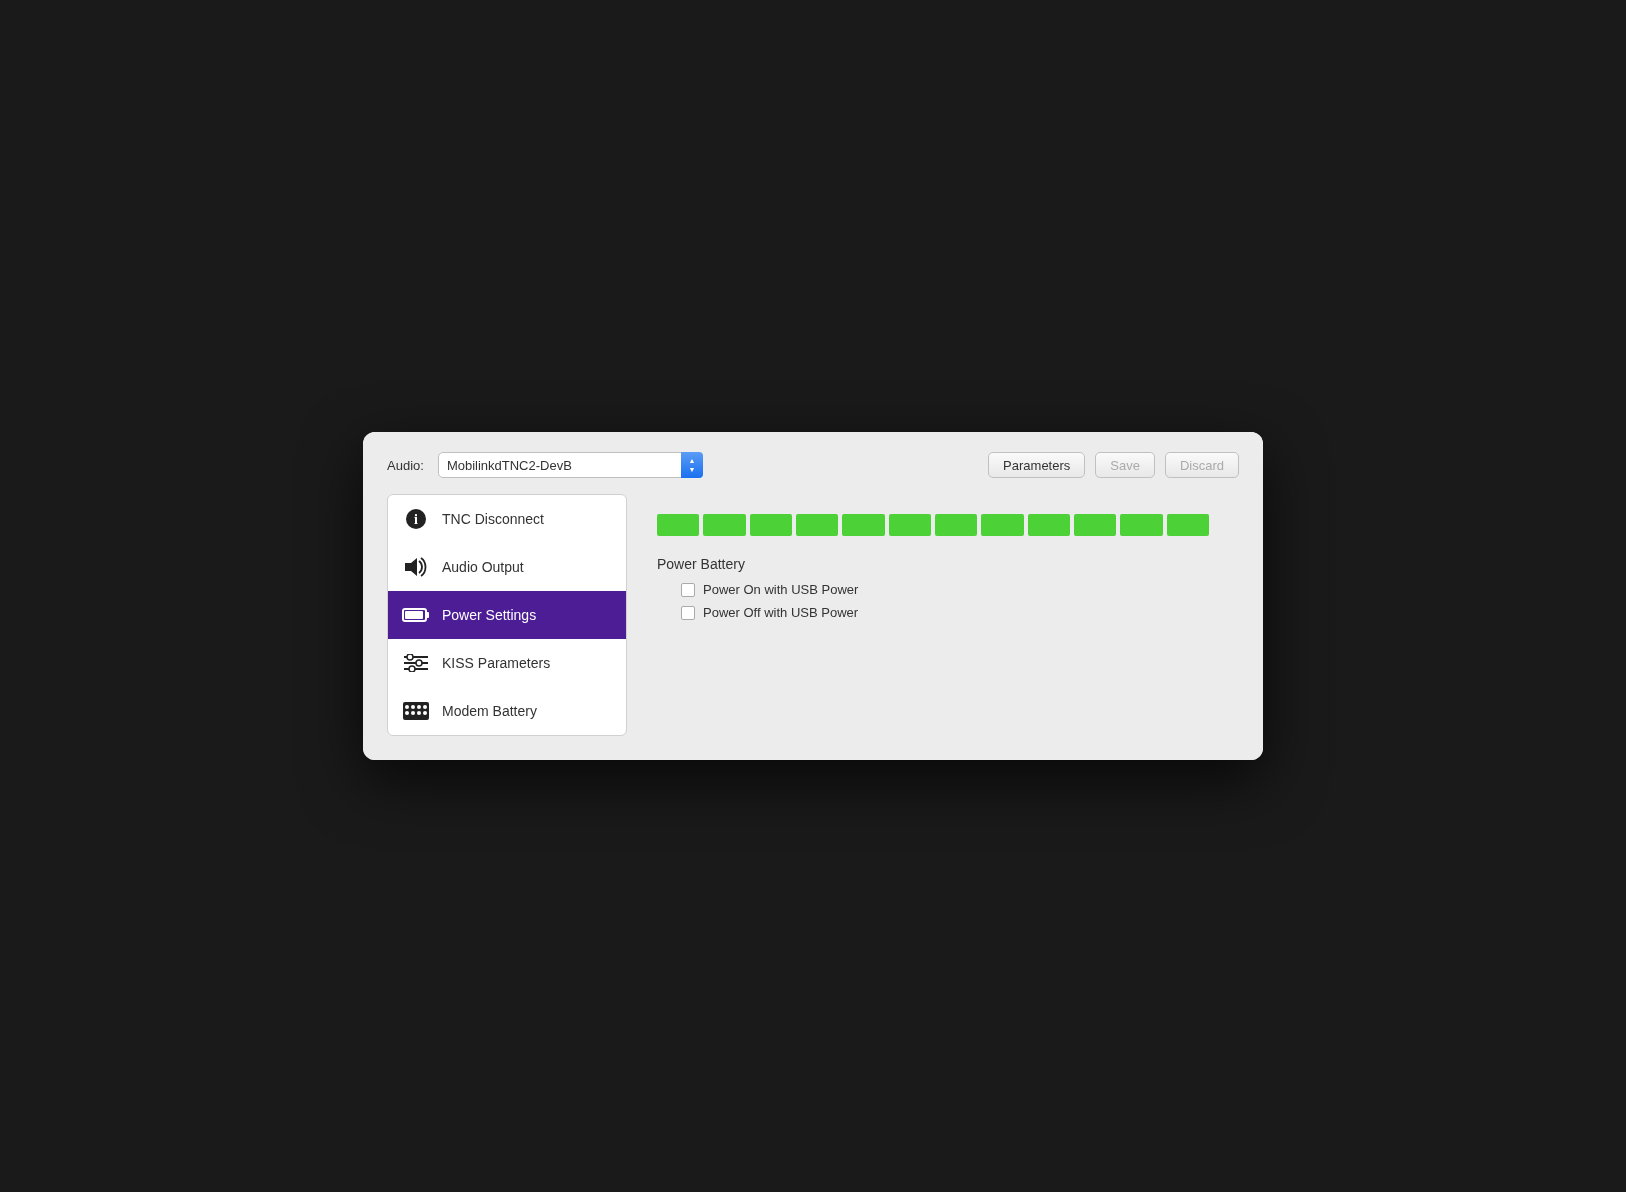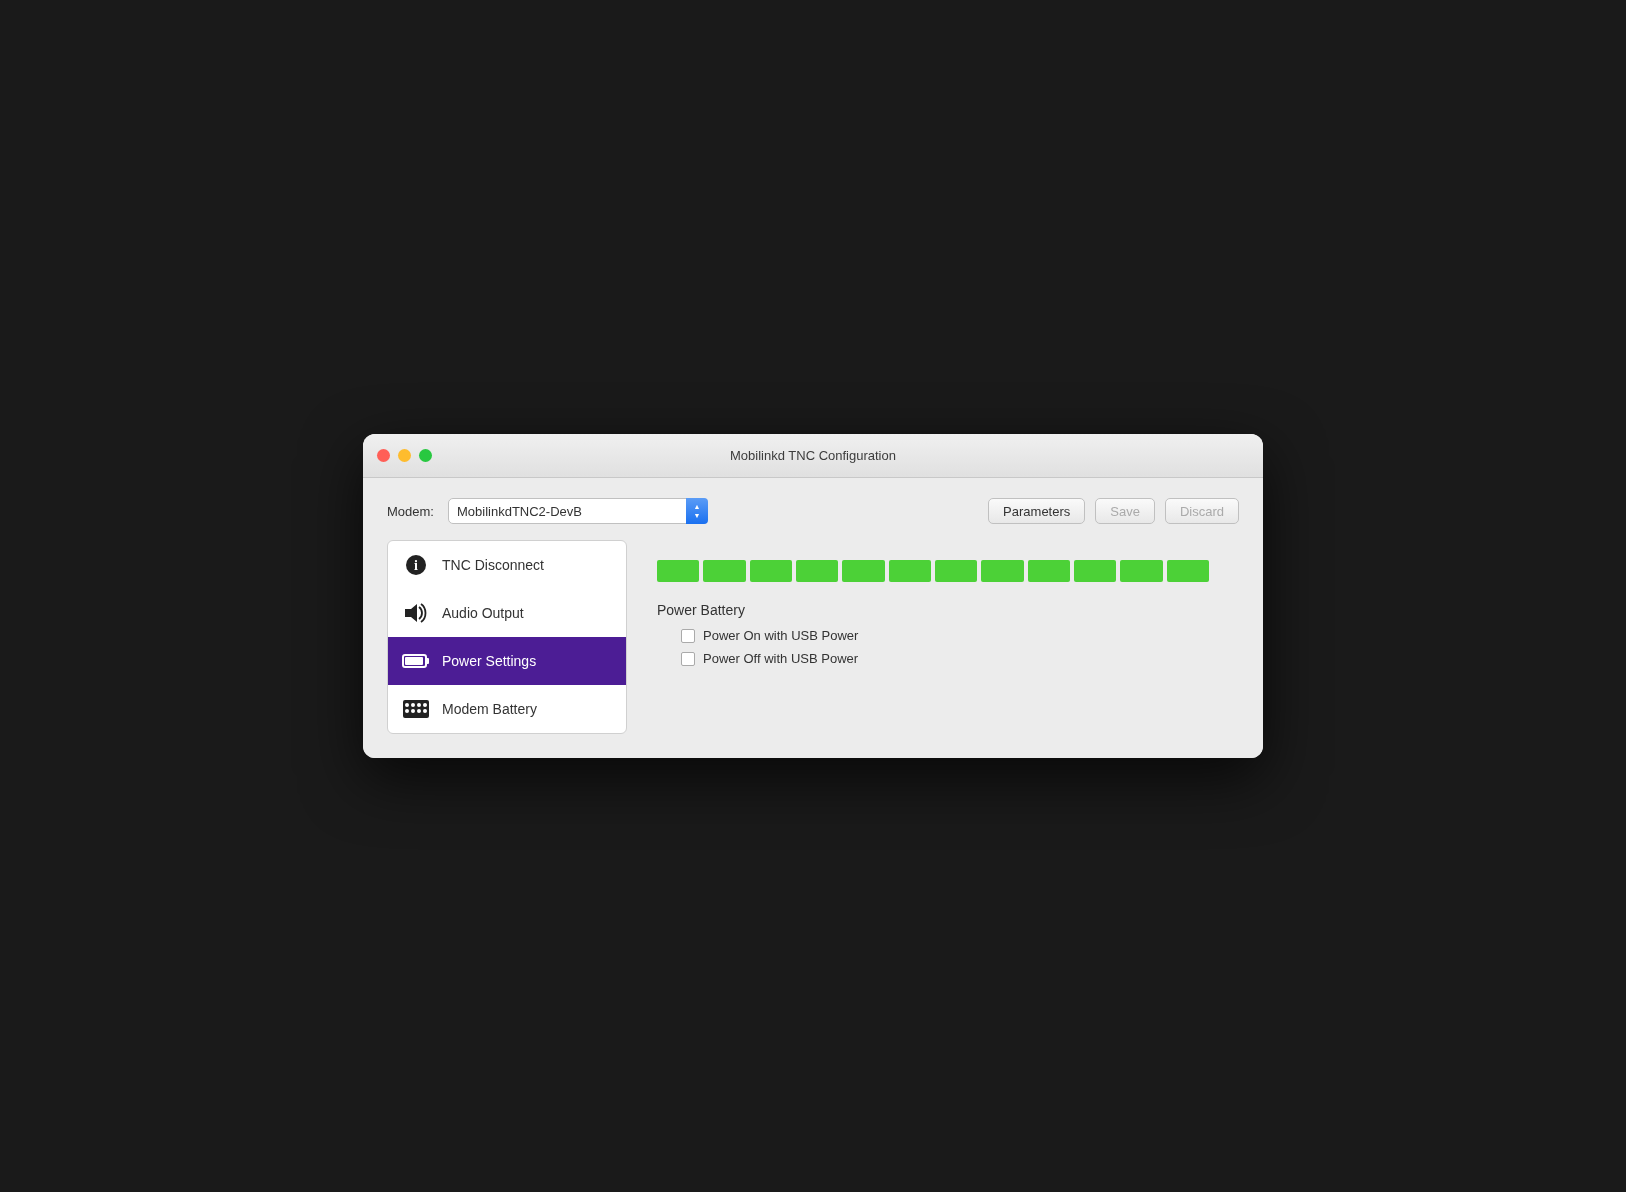--- a/index.html
+++ b/index.html
@@ -219,32 +219,24 @@
     }
     .checkbox-label {
       font-size: 13px;
       color: #333;
     }
   </style>
 </head>
 <body>
 
 <div class="window">
-  <div class="titlebar">
-    <div class="titlebar-buttons">
-      <button class="titlebar-btn btn-close"></button>
-      <button class="titlebar-btn btn-minimize"></button>
-      <button class="titlebar-btn btn-maximize"></button>
-    </div>
-    <span class="titlebar-title">Mobilinkd TNC Configuration</span>
-  </div>
 
   <div class="content">
     <div class="toolbar">
-      <span class="device-label">Modem:</span>
+      <span class="device-label">Audio:</span>
       <div class="device-select-wrapper">
         <select class="device-select">
           <option value="MobilinkdTNC2-DevB">MobilinkdTNC2-DevB</option>
         </select>
         <div class="select-arrow"></div>
       </div>
       <div class="toolbar-spacer"></div>
       <button class="toolbar-btn">Parameters</button>
       <button class="toolbar-btn disabled" disabled="">Save</button>
       <button class="toolbar-btn disabled" disabled="">Discard</button>
@@ -279,20 +271,33 @@
           <div class="sidebar-icon">
             <svg width="28" height="16" viewBox="0 0 28 16" fill="none">
               <rect x="1" y="2" width="23" height="12" rx="2" stroke="white" stroke-width="2" fill="none"></rect>
               <rect x="24" y="5" width="3" height="6" rx="1" fill="white"></rect>
               <rect x="3" y="4" width="18" height="8" rx="1" fill="white"></rect>
             </svg>
           </div>
           <span class="sidebar-item-label">Power Settings</span>
         </div>
 
+        <div class="sidebar-item">
+          <div class="sidebar-icon">
+            <svg width="24" height="18" viewBox="0 0 24 18" fill="none">
+              <line x1="0" y1="3" x2="24" y2="3" stroke="#222" stroke-width="2"></line>
+              <line x1="0" y1="9" x2="24" y2="9" stroke="#222" stroke-width="2"></line>
+              <line x1="0" y1="15" x2="24" y2="15" stroke="#222" stroke-width="2"></line>
+              <circle cx="6" cy="3" r="3" fill="white" stroke="#222" stroke-width="1.5"></circle>
+              <circle cx="15" cy="9" r="3" fill="white" stroke="#222" stroke-width="1.5"></circle>
+              <circle cx="8" cy="15" r="3" fill="white" stroke="#222" stroke-width="1.5"></circle>
+            </svg>
+          </div>
+          <span class="sidebar-item-label">KISS Parameters</span>
+        </div>
 
         <div class="sidebar-item">
           <div class="sidebar-icon">
             <svg width="26" height="18" viewBox="0 0 26 18" fill="none">
               <rect x="0" y="0" width="26" height="18" rx="2" fill="#222"></rect>
               <circle cx="4" cy="5" r="2" fill="white"></circle>
               <circle cx="10" cy="5" r="2" fill="white"></circle>
               <circle cx="16" cy="5" r="2" fill="white"></circle>
               <circle cx="22" cy="5" r="2" fill="white"></circle>
               <circle cx="4" cy="11" r="2" fill="white"></circle>

